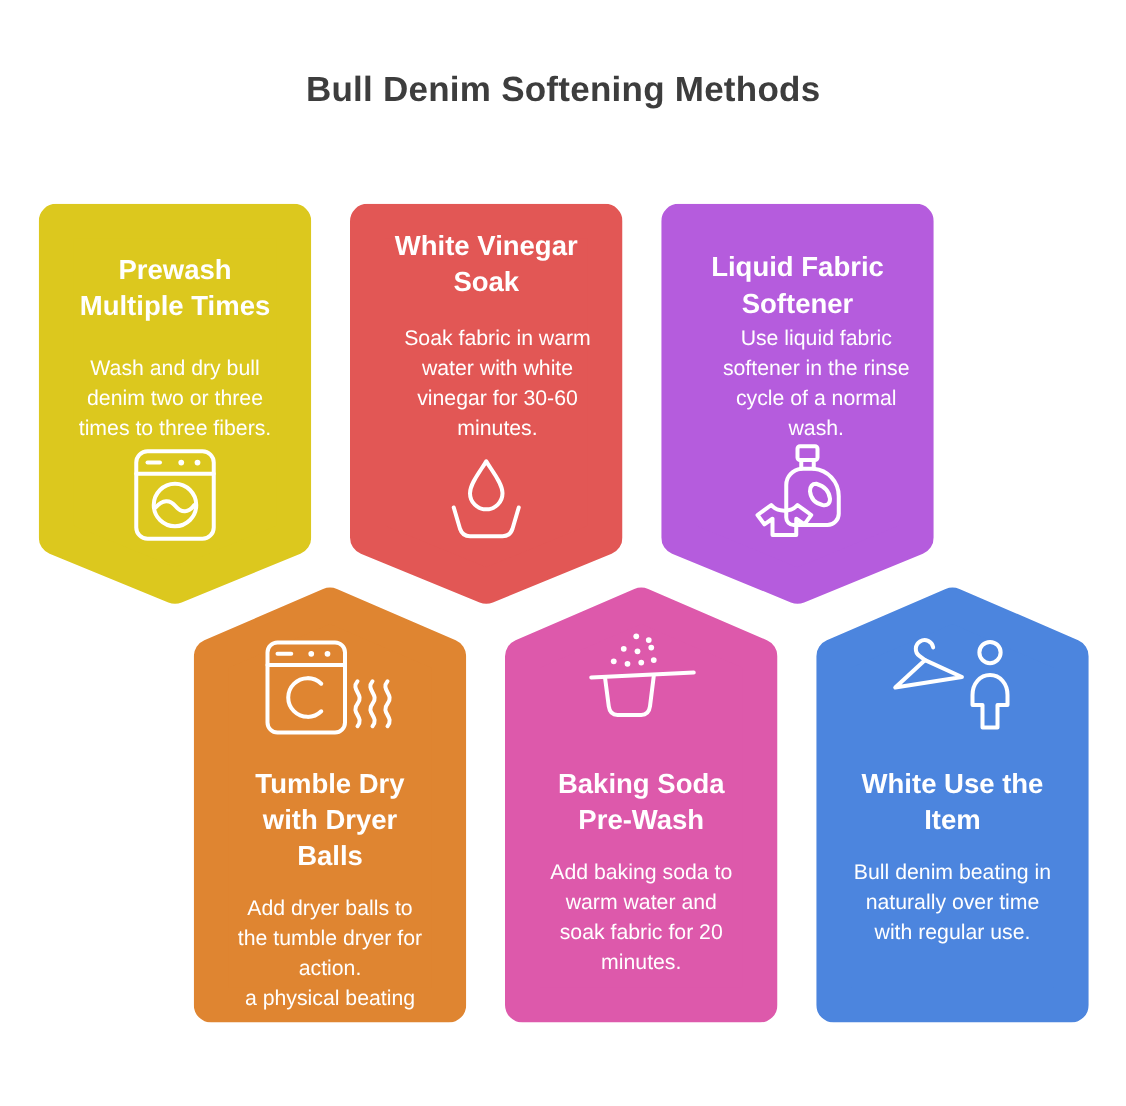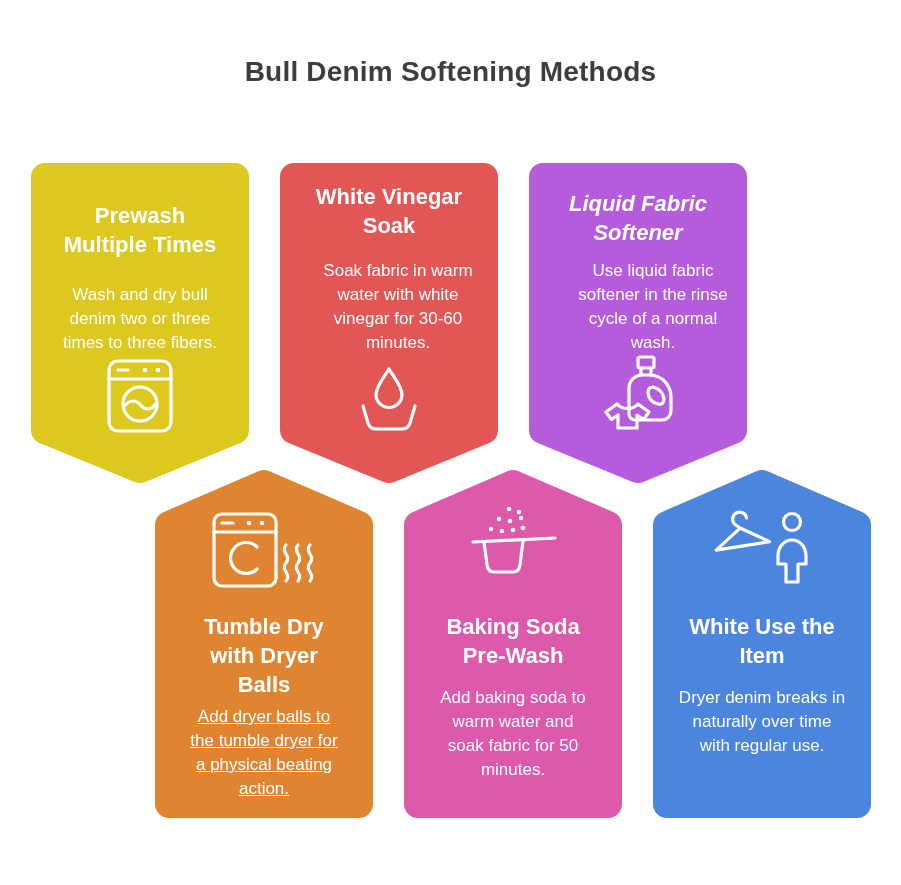--- a/index.html
+++ b/index.html
@@ -77,21 +77,21 @@
         <path class="ln" d="M42 8 C 38 15, 29 25.5, 29 33.5 a13 13 0 0 0 26 0 C 55 25.5, 46 15, 42 8 Z"></path>
         <path class="ln" d="M16 45 L21 62 Q23 68 29 68 L55 68 Q61 68 63 62 L68 45"></path>
       </svg>
     </div>
   </div>
 
   <div class="card top" id="card-2">
     <svg class="shape" width="218" height="323" viewBox="0 0 218 323">
       <polygon points="14,14 204,14 204,267 109,306 14,267" stroke-width="28" stroke-linejoin="round" fill="#b55cdd" stroke="#b55cdd"></polygon>
     </svg>
-    <div class="ct card-title" style="top:26px;font-style:italic;">
+    <div class="ct card-title" style="top:36px;">
         <div>Liquid Fabric</div>
         <div>Softener</div>
       </div>
     <div class="ct card-body" style="top:96px;padding-left:40px;">
         <div>Use liquid fabric</div>
         <div>softener in the rinse</div>
         <div>cycle of a normal</div>
         <div>wash.</div>
       </div>
     <div class="icon" style="top:190px;">
@@ -120,25 +120,25 @@
         <path class="ln" d="M74 33 c-6 7 6 10.5 0 18 c-6 7.5 6 10.5 0 18"></path>
         <path class="ln" d="M86 33 c-6 7 6 10.5 0 18 c-6 7.5 6 10.5 0 18"></path>
         <path class="ln" d="M98 33 c-6 7 6 10.5 0 18 c-6 7.5 6 10.5 0 18"></path>
       </svg>
     </div>
     <div class="ct card-title" style="top:144px;text-align:center;">
         <div>Tumble Dry</div>
         <div>with Dryer</div>
         <div>Balls</div>
       </div>
-    <div class="ct card-body" style="top:237px;text-decoration:underline;">
+    <div class="ct card-body" style="top:247px;">
         <div>Add dryer balls to</div>
         <div>the tumble dryer for</div>
+        <div>action.</div>
         <div>a physical beating</div>
-        <div>action.</div>
       </div>
   </div>
 
   <div class="card bottom" id="card-4">
     <svg class="shape" width="218" height="350" viewBox="0 0 218 350">
       <polygon points="109,16 204,57 204,336 14,336 14,57" stroke-width="28" stroke-linejoin="round" fill="#dd59ab" stroke="#dd59ab"></polygon>
     </svg>
     <div class="icon" style="top:36px;">
       <svg width="100" height="80" viewBox="0 0 100 80">
         <circle class="dot" cx="46" cy="5" r="2.3"></circle>
@@ -154,21 +154,21 @@
         <path class="ln" d="M21 38 L24 61 Q25 68 31 68 L50 68 Q56 68 57 61 L60 37"></path>
       </svg>
     </div>
     <div class="ct card-title" style="top:144px;">
         <div>Baking Soda</div>
         <div>Pre-Wash</div>
       </div>
     <div class="ct card-body" style="top:218px;">
         <div>Add baking soda to</div>
         <div>warm water and</div>
-        <div>soak fabric for 50</div>
+        <div>soak fabric for 20</div>
         <div>minutes.</div>
       </div>
   </div>
 
   <div class="card bottom" id="card-5">
     <svg class="shape" width="218" height="350" viewBox="0 0 218 350">
       <polygon points="109,16 204,57 204,336 14,336 14,57" stroke-width="28" stroke-linejoin="round" fill="#4c85de" stroke="#4c85de"></polygon>
     </svg>
     <div class="icon" style="top:40px;">
       <svg width="108" height="80" viewBox="0 0 108 80">
@@ -178,19 +178,19 @@
         </g>
         <circle class="ln" cx="84" cy="14" r="8.5"></circle>
         <path class="ln" d="M70 56 v-8 c0 -9 6 -16 14 -16 c8 0 14 7 14 16 v8 h-8 v18 h-12 v-18 Z"></path>
       </svg>
     </div>
     <div class="ct card-title" style="top:144px;">
         <div>White Use the</div>
         <div>Item</div>
       </div>
     <div class="ct card-body" style="top:218px;">
-        <div>Dryer denim breaks in</div>
+        <div>Bull denim beating in</div>
         <div>naturally over time</div>
         <div>with regular use.</div>
       </div>
   </div>
 
 </div>
 
 </body></html>

